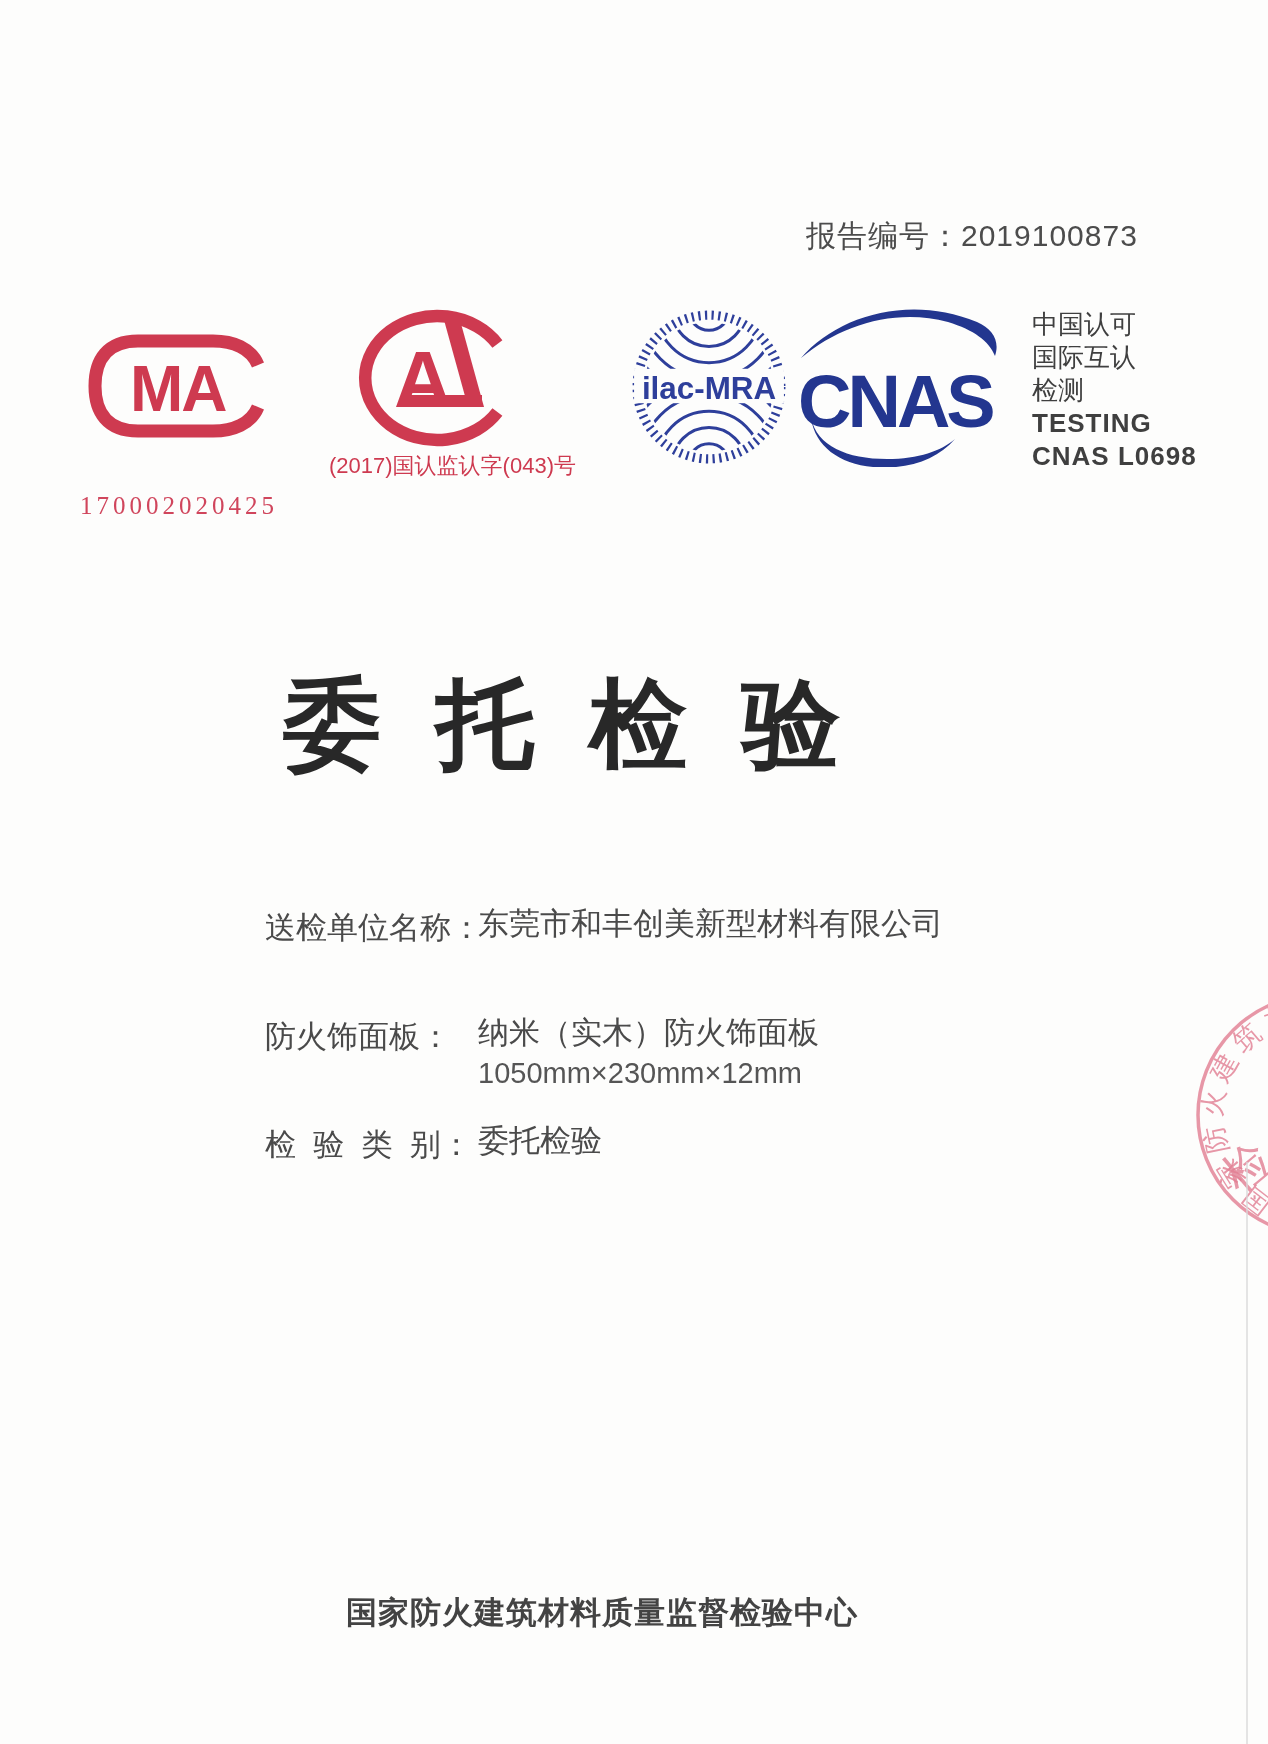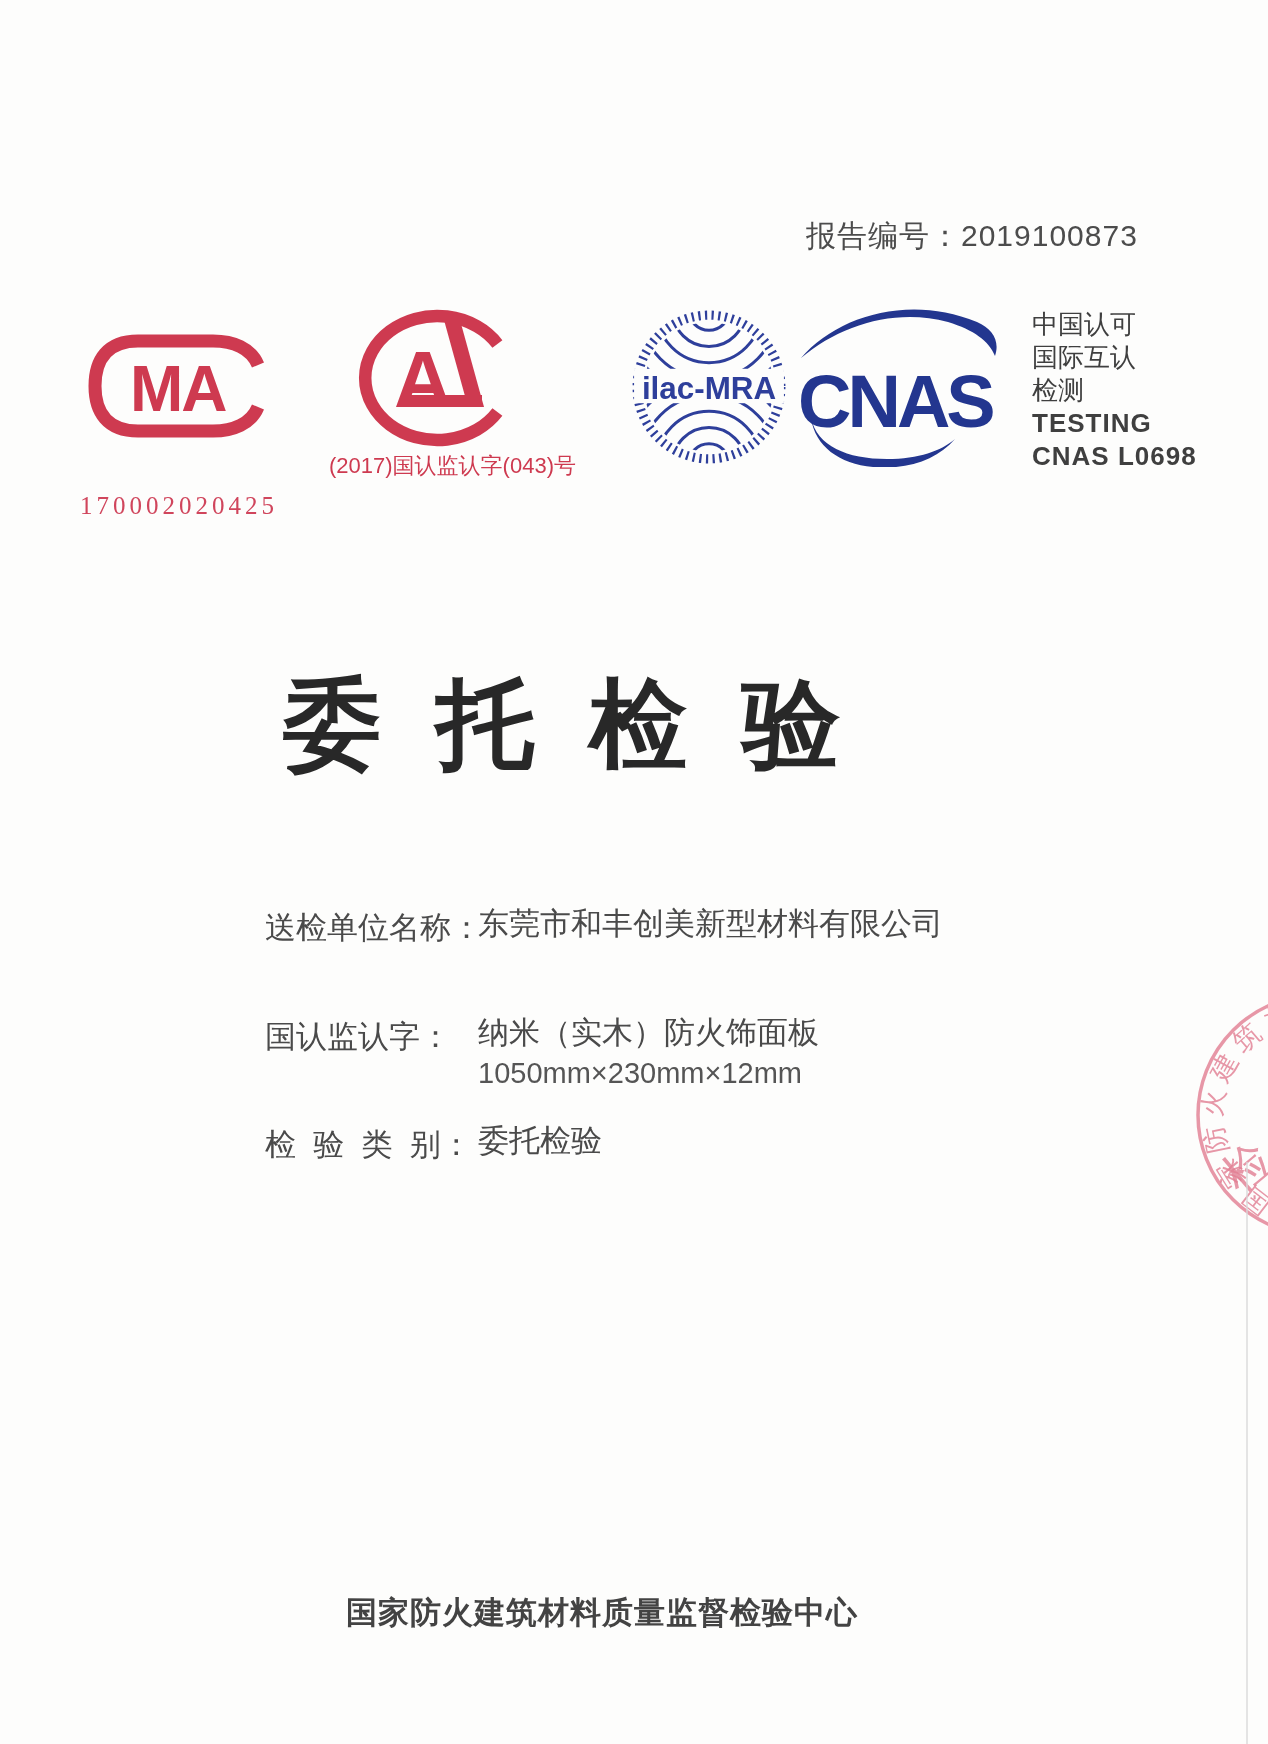--- a/index.html
+++ b/index.html
@@ -100,21 +100,21 @@
     <div class="en">CNAS L0698</div>
   </div>
 
   <div class="title">委托检验</div>
 
   <div class="field-row row1">
     <span class="field-label">送检单位名称：</span>
     <span class="field-value">东莞市和丰创美新型材料有限公司</span>
   </div>
   <div class="field-row row2">
-    <span class="field-label">国认监认字：</span>
+    <span class="field-label">防火饰面板：</span>
     <span class="field-value">纳米（实木）防火饰面板</span>
     <span class="field-value2">1050mm×230mm×12mm</span>
   </div>
   <div class="field-row row3">
     <span class="field-label">检  验  类  别：</span>
     <span class="field-value">委托检验</span>
   </div>
 
 
   <div class="footer">国家防火建筑材料质量监督检验中心</div>

